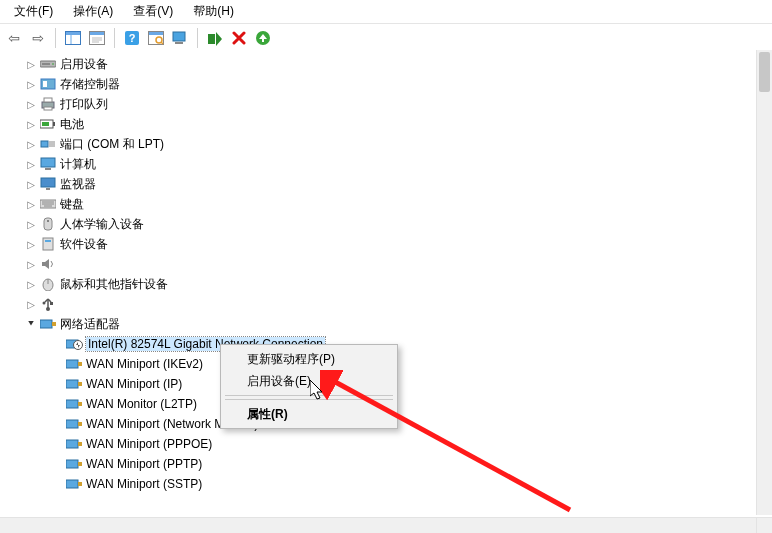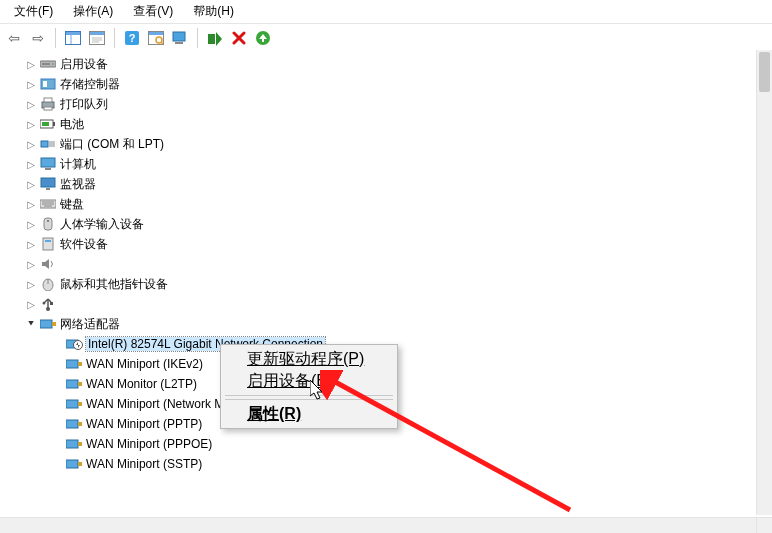--- a/index.html
+++ b/index.html
@@ -101,23 +101,23 @@
     width: 178px;
     background: #f2f2f2;
     border: 1px solid #b9b9b9;
     box-shadow: 3px 3px 6px rgba(0,0,0,0.25);
     padding: 3px 2px;
     z-index: 10;
   }
   .ctxitem {
     padding: 4px 10px 4px 24px;
     cursor: default;
-    font-size: 16px;
+    font-size: 12px;
     height: 22px;
-    display:flex; align-items:center;text-decoration:underline;
+    display:flex; align-items:center;
   }
   .ctxsep {
     height:1px; background:#c8c8c8; margin:3px 2px;
   }
   .cursor {
     position:absolute;
     left:310px; top:380px;
     z-index: 20;
     pointer-events:none;
   }
@@ -394,51 +394,61 @@
     <span class="label">WAN Miniport (IKEv2)</span>
   </div>
   <div class="node gchild">
     <span class="arrow"></span>
     <span class="icon">
         <svg width="16" height="12">
           <rect x="0" y="2" width="12" height="8" fill="#5aa8e0" stroke="#2b6fa0"></rect>
           <rect x="12" y="4" width="4" height="4" fill="#d0a030"></rect>
         </svg>
       </span>
+    <span class="label">WAN Miniport (IP)</span>
+  </div>
+  <div class="node gchild">
+    <span class="arrow"></span>
+    <span class="icon">
+        <svg width="16" height="12">
+          <rect x="0" y="2" width="12" height="8" fill="#5aa8e0" stroke="#2b6fa0"></rect>
+          <rect x="12" y="4" width="4" height="4" fill="#d0a030"></rect>
+        </svg>
+      </span>
     <span class="label">WAN Monitor (L2TP)</span>
   </div>
   <div class="node gchild">
     <span class="arrow"></span>
     <span class="icon">
         <svg width="16" height="12">
           <rect x="0" y="2" width="12" height="8" fill="#5aa8e0" stroke="#2b6fa0"></rect>
           <rect x="12" y="4" width="4" height="4" fill="#d0a030"></rect>
         </svg>
       </span>
     <span class="label">WAN Miniport (Network Monitor)</span>
   </div>
   <div class="node gchild">
     <span class="arrow"></span>
     <span class="icon">
         <svg width="16" height="12">
           <rect x="0" y="2" width="12" height="8" fill="#5aa8e0" stroke="#2b6fa0"></rect>
           <rect x="12" y="4" width="4" height="4" fill="#d0a030"></rect>
         </svg>
       </span>
+    <span class="label">WAN Miniport (PPPOE)</span>
+  </div>
+  <div class="node gchild">
+    <span class="arrow"></span>
+    <span class="icon">
+        <svg width="16" height="12">
+          <rect x="0" y="2" width="12" height="8" fill="#5aa8e0" stroke="#2b6fa0"></rect>
+          <rect x="12" y="4" width="4" height="4" fill="#d0a030"></rect>
+        </svg>
+      </span>
     <span class="label">WAN Miniport (PPTP)</span>
-  </div>
-  <div class="node gchild">
-    <span class="arrow"></span>
-    <span class="icon">
-        <svg width="16" height="12">
-          <rect x="0" y="2" width="12" height="8" fill="#5aa8e0" stroke="#2b6fa0"></rect>
-          <rect x="12" y="4" width="4" height="4" fill="#d0a030"></rect>
-        </svg>
-      </span>
-    <span class="label">WAN Miniport (PPPOE)</span>
   </div>
   <div class="node gchild">
     <span class="arrow"></span>
     <span class="icon">
         <svg width="16" height="12">
           <rect x="0" y="2" width="12" height="8" fill="#5aa8e0" stroke="#2b6fa0"></rect>
           <rect x="12" y="4" width="4" height="4" fill="#d0a030"></rect>
         </svg>
       </span>
     <span class="label">WAN Miniport (SSTP)</span>

